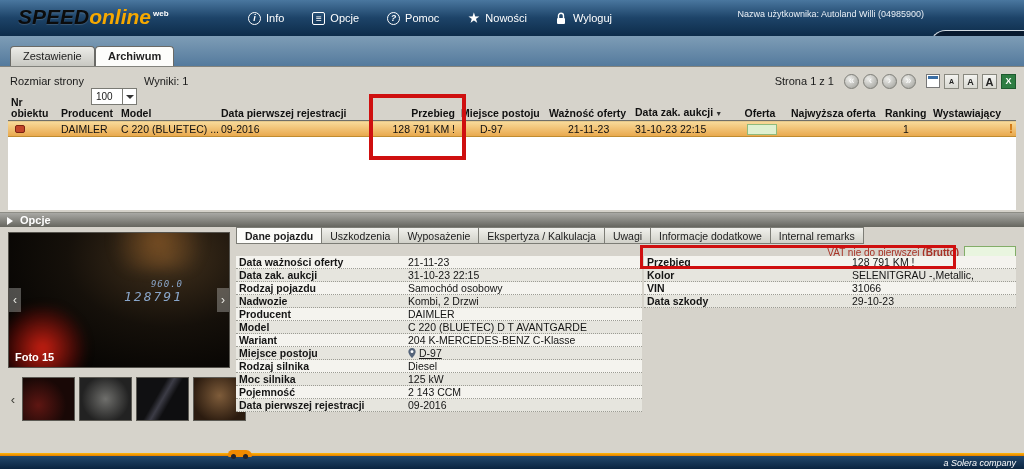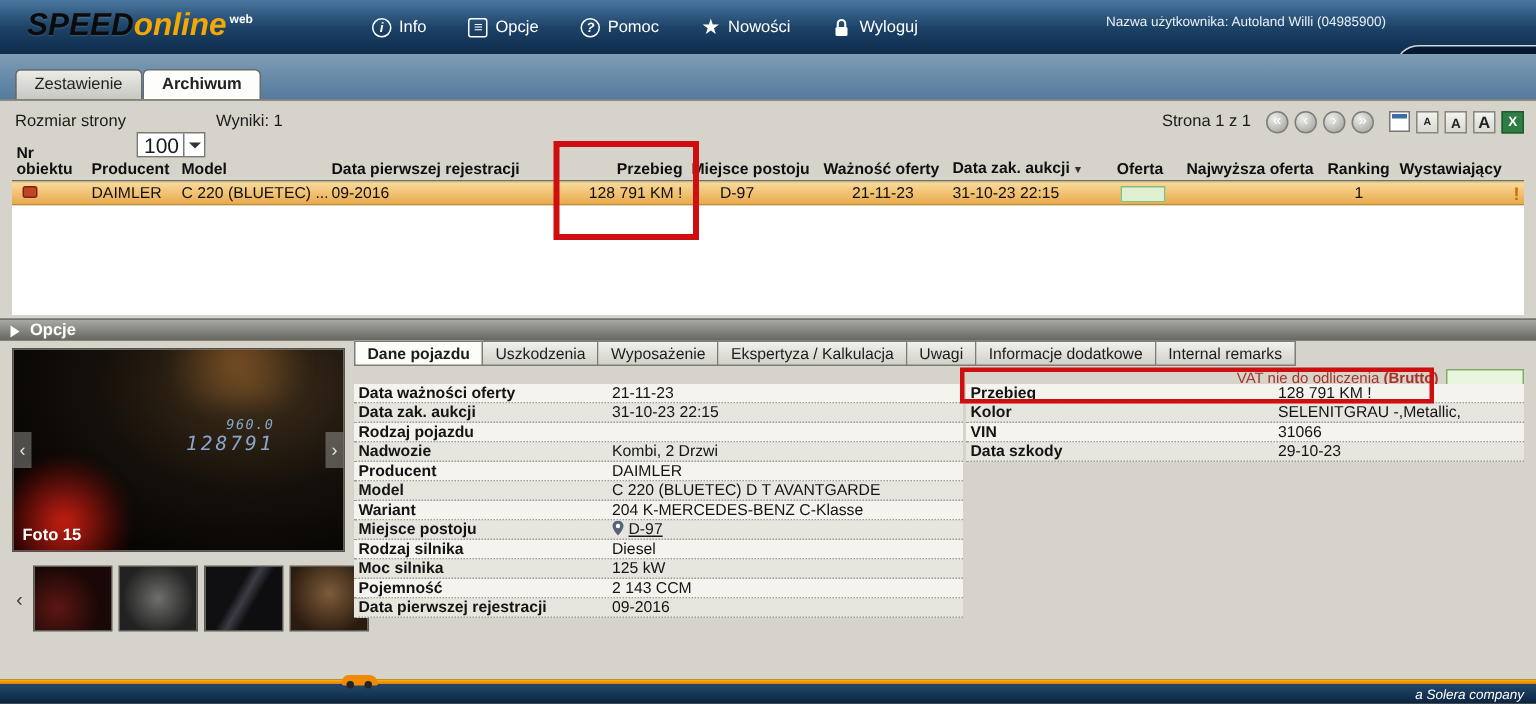--- a/index.html
+++ b/index.html
@@ -1,18 +1,18 @@
 <!DOCTYPE html>
 <html><head>
 <meta charset="utf-8">
 <style>
   * { box-sizing: border-box; margin: 0; padding: 0; }
   html,body { width:1024px; height:469px; }
   body { font-family:"Liberation Sans", sans-serif; background:#d6d3cb; overflow:hidden; position:relative; }
-  .page { position:relative; width:1024px; height:469px; background:#000000; overflow:hidden;text-decoration:underline; }
+  .page { position:relative; width:1024px; height:469px; background:#f97316; overflow:hidden;text-decoration:underline; }
 
   
   .topbar { position:absolute; top:0; left:0; width:100%; height:36px;
             background:linear-gradient(180deg,#4a779f 0%, #1d4368 50%, #0d2c4a 100%); }
   .logo { position:absolute; left:18px; top:5px; font-size:21px; font-weight:bold; font-style:italic; white-space:nowrap; }
   .logo-speed { color:#0b0b0b; text-shadow:0 1px 1px rgba(255,255,255,.15); }
   .logo-online { color:#f5a800; }
   .logo-web { color:#fff; font-size:8px; font-style:normal; vertical-align:super; margin-left:2px; }
   .mainnav { position:absolute; left:248px; top:0; height:36px; display:flex; align-items:center; gap:28px; }
   .nav-item { display:flex; align-items:center; gap:5px; color:#fff; font-size:11px; cursor:pointer; text-decoration:none; white-space:nowrap; }
@@ -33,22 +33,22 @@
   .tab { position:absolute; bottom:0; height:20px; line-height:19px; padding:0 12px; font-size:11px; color:#222;
          background:linear-gradient(#ececE8,#c8c8c2); border:1px solid #6a6a66; border-bottom:none;
          border-radius:4px 4px 0 0; cursor:pointer; white-space:nowrap; }
   .tab.t1 { left:10px; }
   .tab.active { left:95px; background:#fdfdfb; font-weight:bold; z-index:2; }
 
   
   .panel-top { position:absolute; top:67px; left:0; width:100%; height:145px; background:#d6d3cb; }
   .toolbar { position:absolute; top:5px; left:10px; right:8px; height:20px; font-size:11px; color:#1a1a1a; }
   .tleft { position:absolute; left:0; top:0; display:flex; align-items:center; gap:7px; height:18px; }
-  .select { display:inline-flex; align-items:flex-start; width:46px; height:17px; background:#fff;
-            border:1px solid #7a7a74; font-size:14px; padding-left:4px; position:relative; cursor:pointer;margin-top:30px; }
+  .select { display:inline-flex; align-items:center; width:46px; height:17px; background:#fff;
+            border:1px solid #7a7a74; font-size:10px; padding-left:4px; position:relative; cursor:pointer;margin-top:30px; }
   .select .arr { position:absolute; right:0; top:0; width:14px; height:100%;
                  background:linear-gradient(#f5f5f3,#cicfcf,#cfcfcb); border-left:1px solid #7a7a74; }
   .select .arr::after { content:""; position:absolute; left:3px; top:6px; border:4px solid transparent; border-top-color:#333; }
   .tright { position:absolute; right:0; top:0; display:flex; align-items:center; gap:4px; height:18px; }
   .page-label { margin-right:6px; }
   .pager-btn { width:15px; height:15px; border-radius:50%; border:1px solid #7e7e78; color:#fff; font-size:10px;
                line-height:12px; text-align:center; cursor:pointer; padding:0;
                background:radial-gradient(circle at 35% 30%, #ededea, #9c9c96); }
   .win-ico { width:14px; height:14px; border:1px solid #777; background:#fff; position:relative; cursor:pointer; margin-left:6px; }
   .win-ico::before { content:""; position:absolute; left:1px; right:1px; top:1px; height:3px; background:#3a6ea5; }
@@ -285,35 +285,36 @@
       <span class="dtab active">Dane pojazdu</span>
       <span class="dtab">Uszkodzenia</span>
       <span class="dtab">Wyposażenie</span>
       <span class="dtab">Ekspertyza / Kalkulacja</span>
       <span class="dtab">Uwagi</span>
       <span class="dtab">Informacje dodatkowe</span>
       <span class="dtab">Internal remarks</span>
     </div>
 
     <div class="vat-row">
-      <span class="vat-label"><span>VAT nie do odliczenia</span> <b>(Brutto)</b></span>
+      <span class="vat-label"><span>VAT nie do pierwszej</span> <b>(Brutto)</b></span>
       <span class="vat-input"></span>
     </div>
 
     <div class="details-left">
       <div class="drow">
         <span class="dlabel">Data ważności oferty</span>
           <span class="dvalue">21-11-23</span>
       </div>
       <div class="drow">
         <span class="dlabel">Data zak. aukcji</span>
           <span class="dvalue">31-10-23 22:15</span>
       </div>
       <div class="drow">
         <span class="dlabel">Rodzaj pojazdu</span>
+          <span class="dvalue">Samochód osobowy</span>
       </div>
       <div class="drow">
         <span class="dlabel">Nadwozie</span>
           <span class="dvalue">Kombi, 2 Drzwi</span>
       </div>
       <div class="drow">
         <span class="dlabel">Producent</span>
           <span class="dvalue">DAIMLER</span>
       </div>
       <div class="drow">

